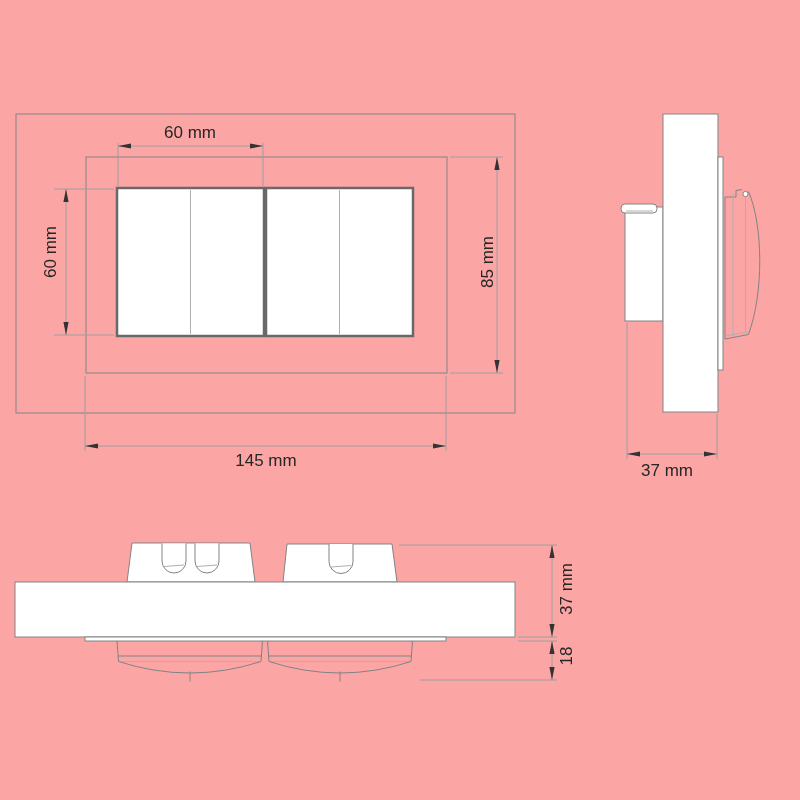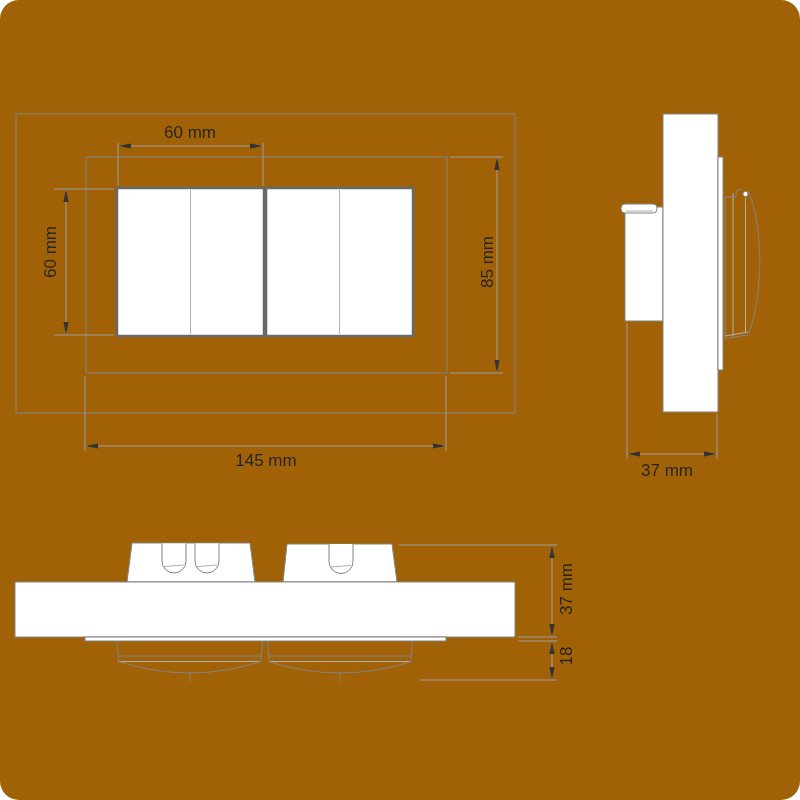--- a/index.html
+++ b/index.html
@@ -1,17 +1,17 @@
 <!DOCTYPE html>
 <html><head>
 <meta charset="utf-8">
 <style>
   html,body{margin:0;padding:0;background:#ffffff;}
-  .canvas{position:relative;width:800px;height:800px;background:#a16207;overflow:hidden;
-          font-family:"Liberation Sans", sans-serif;border-radius:19px;}
+  .canvas{position:relative;width:800px;height:800px;background:#fca5a5;overflow:hidden;
+          font-family:"Liberation Sans", sans-serif;}
   svg{display:block;}
   .thin{stroke:#838383;stroke-width:1;fill:none;}
   .thinfill{stroke:#838383;stroke-width:1;fill:#ffffff;}
   .thick{stroke:#696969;stroke-width:2.5;fill:#ffffff;}
   .faint{stroke:#b0b0b0;stroke-width:1;fill:none;}
   .dim{stroke:#9e9e9e;stroke-width:1;fill:none;}
   .arrow{fill:#333333;stroke:none;}
   .dimtext{fill:#262626;font-family:"Liberation Sans", sans-serif;font-size:17px;}
 </style>
 </head>

